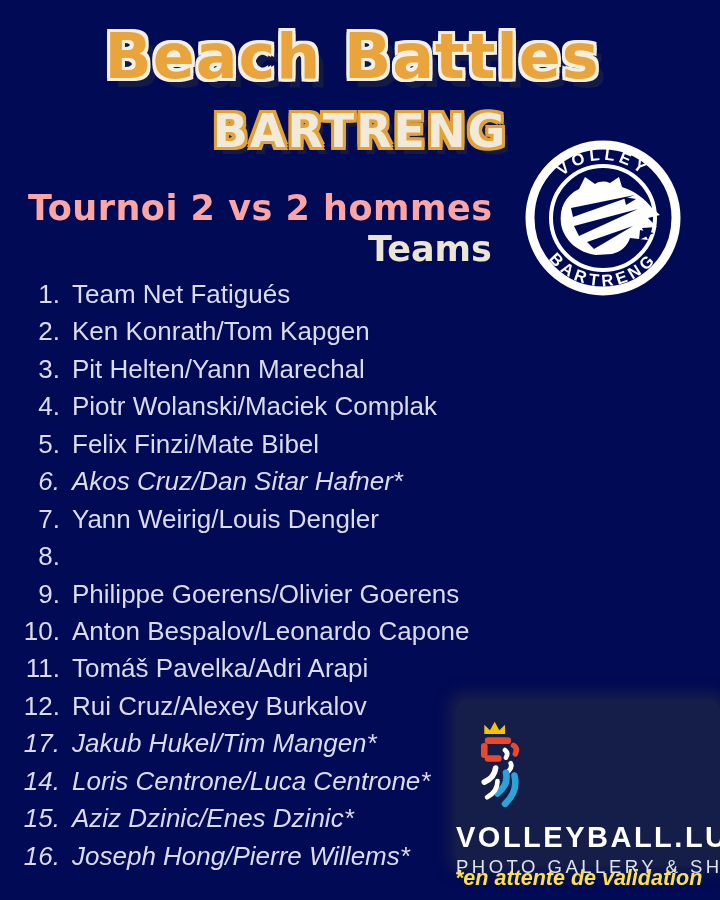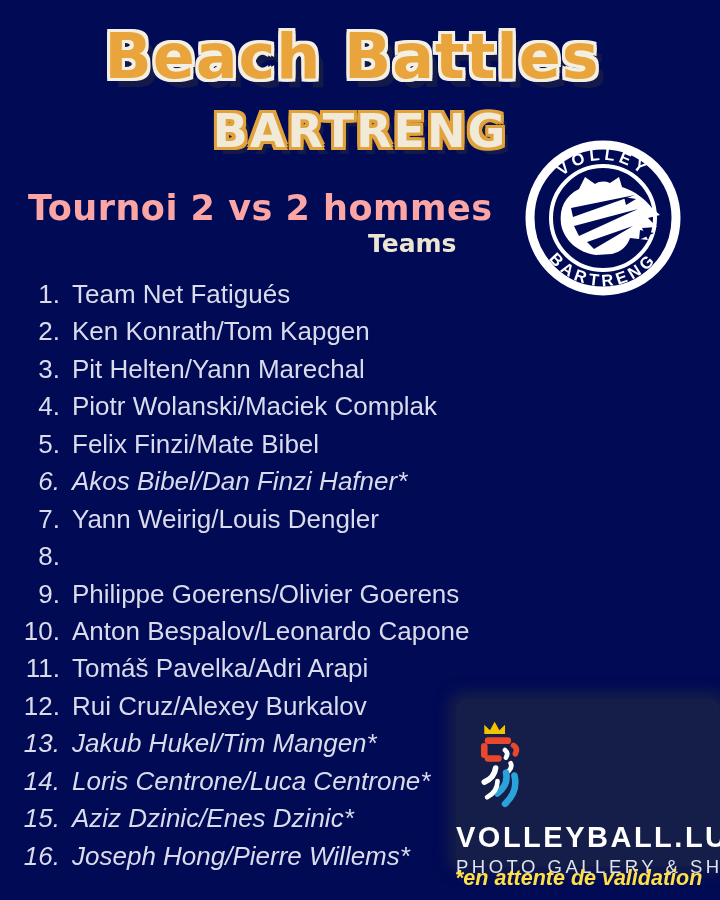--- a/index.html
+++ b/index.html
@@ -39,21 +39,21 @@
   }
   .subtitle{
     position:absolute;left:28px;top:188px;
     font-family:"DejaVu Sans",sans-serif;
     font-weight:bold;font-size:35px;letter-spacing:0.5px;
     color:#fca5a5;
   }
   .teams-heading{
     position:absolute;left:368px;top:229px;
     font-family:"DejaVu Sans",sans-serif;
-    font-weight:bold;font-size:25px;
+    font-weight:bold;font-size:35px;
     color:#ece5d1;
     text-align:center;
   }
   
   .badge{position:absolute;left:523px;top:138px;width:160px;height:160px;}
   .badge text{
     font-family:"Liberation Sans",sans-serif;
     font-weight:bold;font-size:16.5px;letter-spacing:4px;fill:#ffffff;
   }
   
@@ -155,21 +155,21 @@
       <div class="team-row">
         <span class="team-num">4.</span>
         <span class="team-name">Piotr Wolanski/Maciek Complak</span>
       </div>
       <div class="team-row">
         <span class="team-num">5.</span>
         <span class="team-name">Felix Finzi/Mate Bibel</span>
       </div>
       <div class="team-row pending">
         <span class="team-num">6.</span>
-        <span class="team-name">Akos Bibel/Dan Finzi Hafner*</span>
+        <span class="team-name">Akos Cruz/Dan Sitar Hafner*</span>
       </div>
       <div class="team-row">
         <span class="team-num">7.</span>
         <span class="team-name">Yann Weirig/Louis Dengler</span>
       </div>
       <div class="team-row">
         <span class="team-num">8.</span>
       </div>
       <div class="team-row">
         <span class="team-num">9.</span>
@@ -181,21 +181,21 @@
       </div>
       <div class="team-row">
         <span class="team-num">11.</span>
         <span class="team-name">Tomáš Pavelka/Adri Arapi</span>
       </div>
       <div class="team-row">
         <span class="team-num">12.</span>
         <span class="team-name">Rui Cruz/Alexey Burkalov</span>
       </div>
       <div class="team-row pending">
-        <span class="team-num">13.</span>
+        <span class="team-num">17.</span>
         <span class="team-name">Jakub Hukel/Tim Mangen*</span>
       </div>
       <div class="team-row pending">
         <span class="team-num">14.</span>
         <span class="team-name">Loris Centrone/Luca Centrone*</span>
       </div>
       <div class="team-row pending">
         <span class="team-num">15.</span>
         <span class="team-name">Aziz Dzinic/Enes Dzinic*</span>
       </div>

